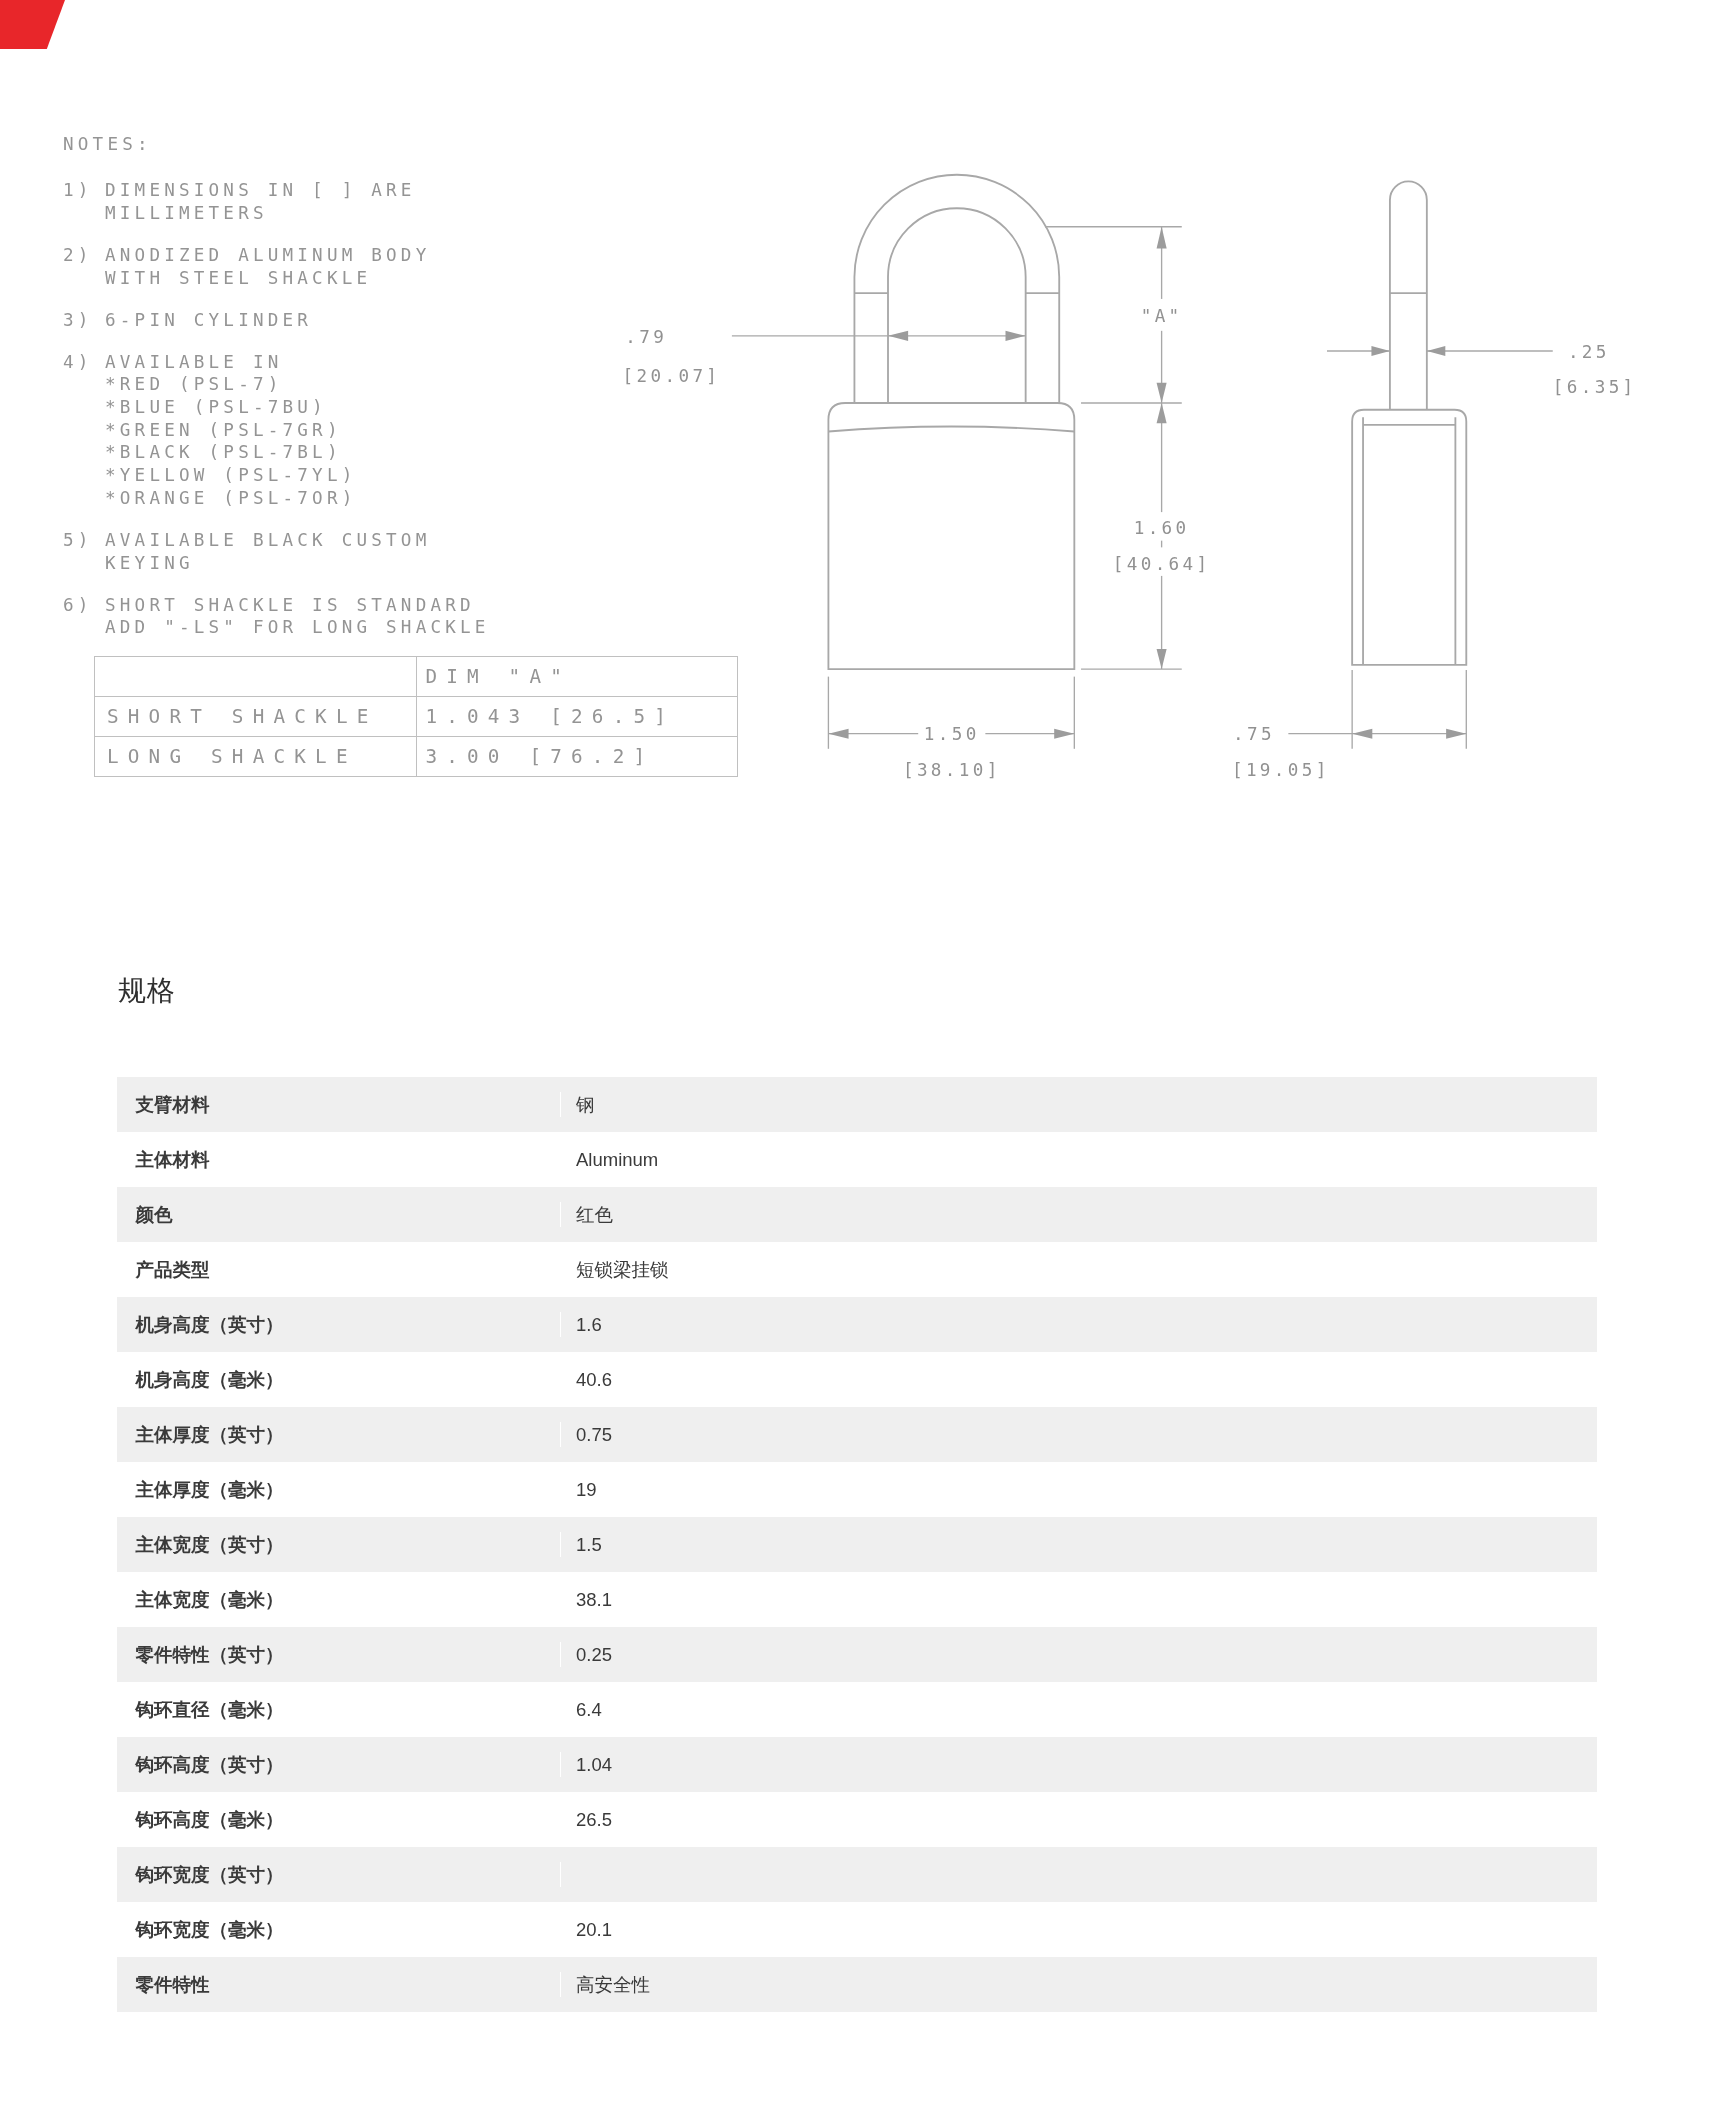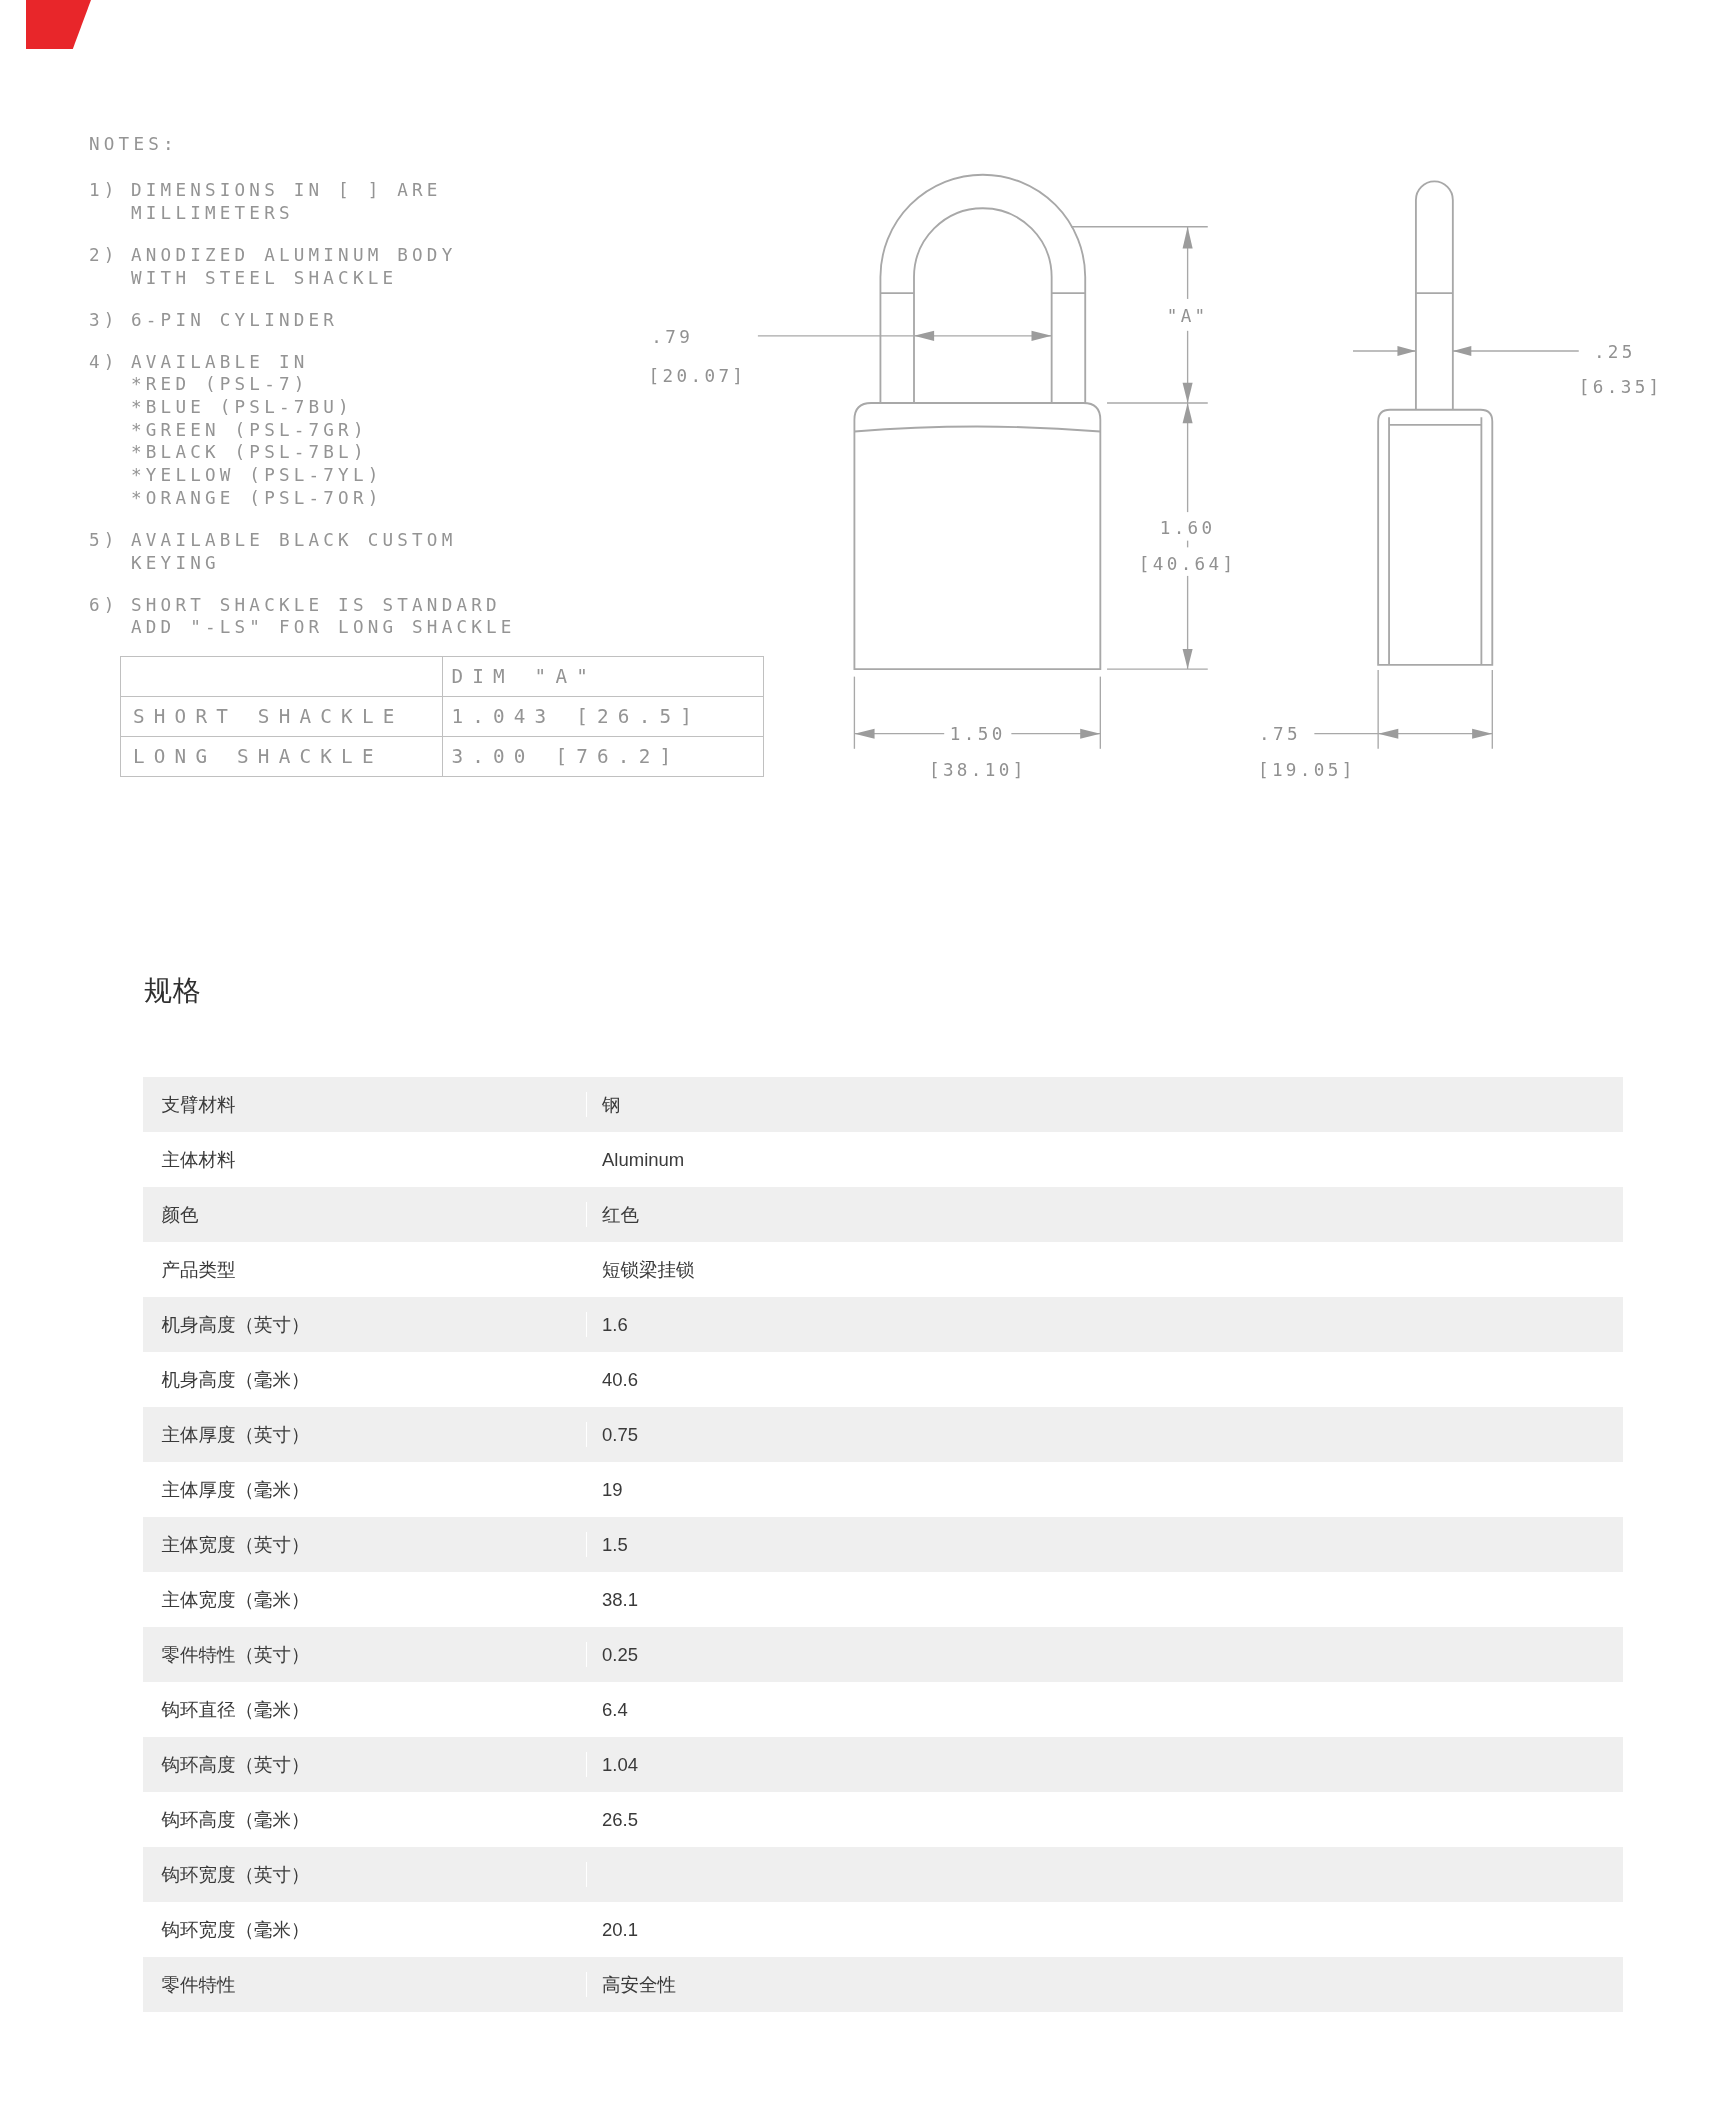--- a/index.html
+++ b/index.html
@@ -1,21 +1,20 @@
 <!DOCTYPE html>
 <html style="font-size:13.4px"><head>
 <meta charset="utf-8">
 <style>
   * { margin:0; padding:0; box-sizing:border-box; }
   html,body { background:#ffffff; }
   .page {
     position:relative; width:1665px; height:2125px;
     background:#ffffff; overflow:hidden;
     font-family:"Liberation Sans", sans-serif;
-    margin-left:26px;
   }
   .logo-mark {
     position:absolute; left:0; top:0; width:65px; height:49px;
     background:#e8262a;
     clip-path:polygon(0 0, 100% 0, 72% 100%, 0 100%);
   }
   
   .cad {
     font-family:"DejaVu Sans Mono", monospace;
     color:#949494; font-size:17.6px; line-height:22.7px; letter-spacing:4.2px;
@@ -46,21 +45,21 @@
   }
 
   .spec-heading {
     position:absolute; left:118px; top:972px;
     font-size:28px; font-weight:500; color:#303030; letter-spacing:0.8px;text-align:center;
   }
   .spec-table { position:absolute; left:117px; top:1077px; width:1480px; }
   .spec-row { display:flex; height:55px; align-items:center; font-size:18.5px; color:#3a3a3a; }
   .spec-row:nth-child(odd)  { background:#efefef; }
   .spec-row:nth-child(even) { background:#ffffff; }
-  .spec-label { flex:0 0 444px; padding-left:18.5px; border-right:1.7px solid #ffffff; }
+  .spec-label { flex:0 0 444px; padding-left:18.5px; border-right:1.7px solid #ffffff;font-weight:bold; }
   .spec-value { flex:1; padding-left:15px; }
 </style>
 </head>
 <body>
 
 <div class="page">
 
   <div class="logo-mark"></div>
 
   <div class="notes cad">

